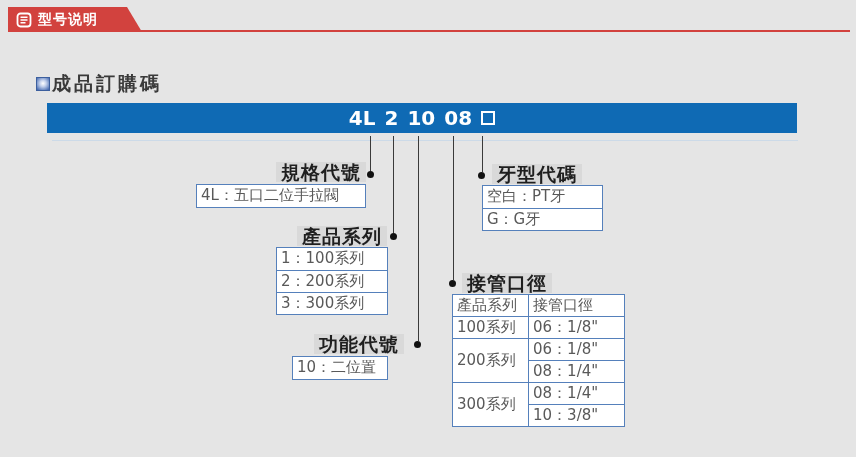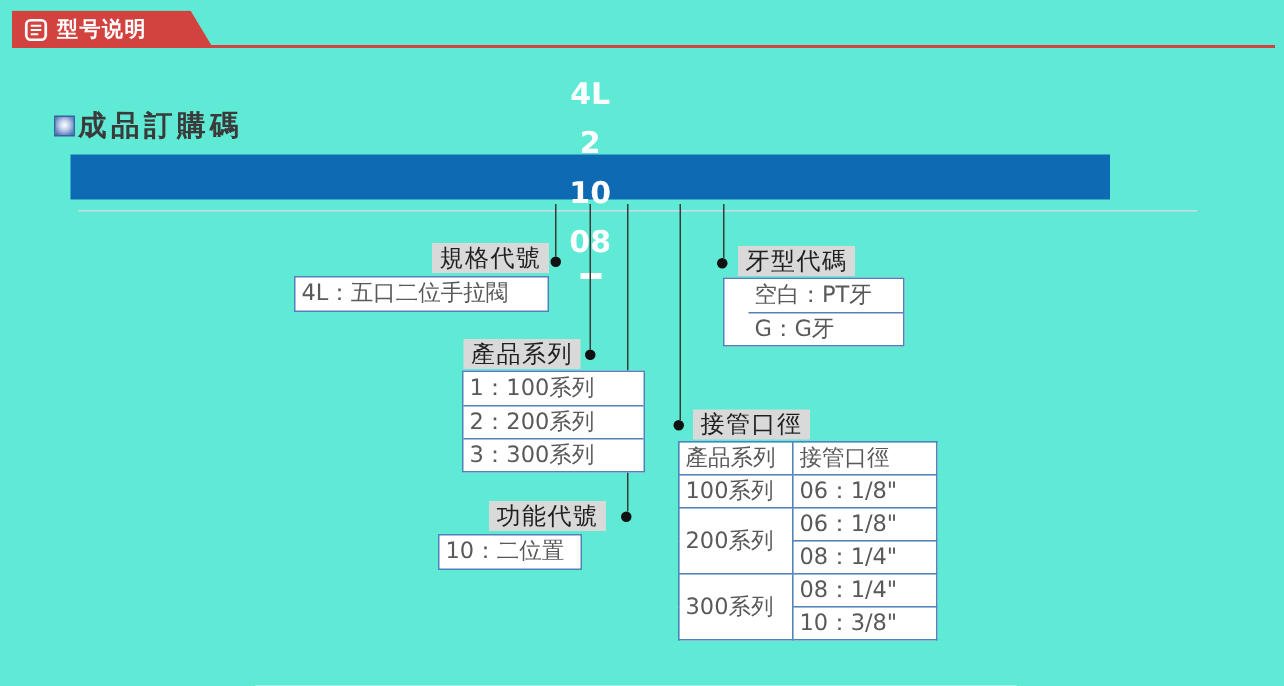--- a/index.html
+++ b/index.html
@@ -1,17 +1,17 @@
 <!DOCTYPE html>
 <html><head>
 <meta charset="utf-8">
 <style>
   * { margin:0; padding:0; box-sizing:border-box; }
   body { background:#ffffff; font-family:"DejaVu Sans", "Liberation Sans", sans-serif; }
-  .stage { position:relative; width:856px; height:457px; background:#5eead4; overflow:hidden; }
+  .stage { position:relative; width:856px; height:457px; background:#e5e5e5; overflow:hidden; }
 
   
   .red-tab {
     position:absolute; left:8px; top:7px; width:134px; height:25px;
     background:#d2423e;
     clip-path:polygon(0 0, 119px 0, 134px 100%, 0 100%);
     display:flex; align-items:center; gap:6px; padding-left:8px;
   }
   .doc-icon { width:16px; height:16px; flex:0 0 auto; }
   .red-tab-title { color:#ffffff; font-size:14px; font-weight:bold; letter-spacing:1px; }
@@ -21,24 +21,24 @@
   .sec { position:absolute; left:36px; top:71px; display:flex; align-items:center; gap:2px; }
   .bullet {
     width:14px; height:14px;
     border:1px solid #3c5f9e;
     background:radial-gradient(circle at 50% 45%, #ffffff 0%, #c5d2ec 35%, #5577b8 85%, #40619f 100%);
   }
   .sec-title { font-size:19px; font-weight:bold; color:#3a3a3a; letter-spacing:3px; }
 
   
   .banner {
-    position:absolute; left:47px; top:103px; width:693px; height:30px;
+    position:absolute; left:47px; top:103px; width:750px; height:30px;
     background:#0f6ab4;
     display:flex; align-items:center; justify-content:center; gap:9px;
-    color:#ffffff; font-size:20px; font-weight:bold;flex-direction:column;
+    color:#ffffff; font-size:20px; font-weight:bold;
   }
   .banner-shadow { position:absolute; left:52px; top:140px; width:746px; height:1px; background:#ccdae8; }
   .ph-square { display:inline-block; width:14px; height:14px; border:2px solid #ffffff; background:transparent; }
 
   
   .vline { position:absolute; width:1px; background:#3a3a3a; }
   .v1 { left:370px; top:136px; height:35px; }
   .v2 { left:393px; top:136px; height:97px; }
   .v3 { left:418px; top:136px; height:205px; }
   .v4 { left:453px; top:136px; height:144px; }
@@ -46,40 +46,40 @@
   .dot { position:absolute; width:7px; height:7px; background:#111111; border-radius:50%; }
   .d1 { left:367px; top:171px; }
   .d2 { left:390px; top:233px; }
   .d3 { left:414px; top:341px; }
   .d4 { left:449px; top:280px; }
   .d5 { left:478px; top:172px; }
 
   
   .glabel {
     position:absolute; background:#d9d9d9; color:#1f1f1f;
-    font-size:16px; font-weight:normal; letter-spacing:1px;
+    font-size:19px; font-weight:bold; letter-spacing:1px;
     padding:1px 5px; white-space:nowrap; line-height:18px;
   }
   .lab-spec   { right:490px; top:162px; }
   .lab-series { right:469px; top:226px; }
   .lab-func   { right:452px; top:334px; }
   .lab-thread { left:492px;  top:164px; }
   .lab-port   { left:462px;  top:273px; }
 
   
   .cbox {
     position:absolute; border:1.5px solid #5580bb; background:#ffffff;
     color:#595959; font-size:15px;
   }
   .cbox .row { height:22px; line-height:21px; padding:0 4px; white-space:nowrap; }
   .cbox .row + .row { border-top:1.5px solid #5580bb; }
   .box-spec   { left:196px; top:184px; width:170px; }
-  .box-series { left:276px; top:247px; width:122px;margin-left:32px; }
+  .box-series { left:276px; top:247px; width:112px; }
   .box-func   { left:292px; top:356px; width:96px; }
-  .box-thread { left:482px; top:185px; width:121px;padding-left:16px; }
+  .box-thread { left:482px; top:185px; width:121px; }
 
   
   .ptable-wrap { position:absolute; left:452px; top:294px; }
   table.ptable { border-collapse:collapse; }
   table.ptable th, table.ptable td {
     border:1.5px solid #5580bb; color:#595959; font-size:15px; font-weight:normal;
     height:22px; padding:0 4px; text-align:left; white-space:nowrap; background:#ffffff;
   }
   table.ptable .c1 { width:76px; }
   table.ptable .c2 { width:96px; }

